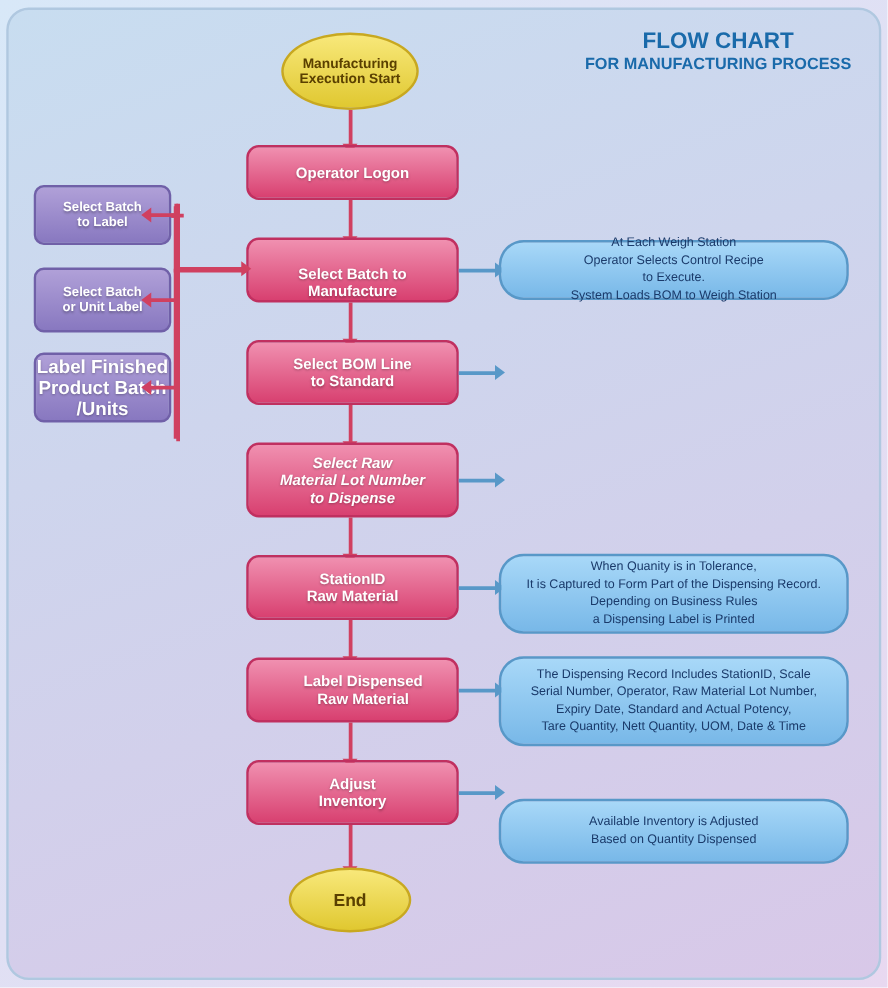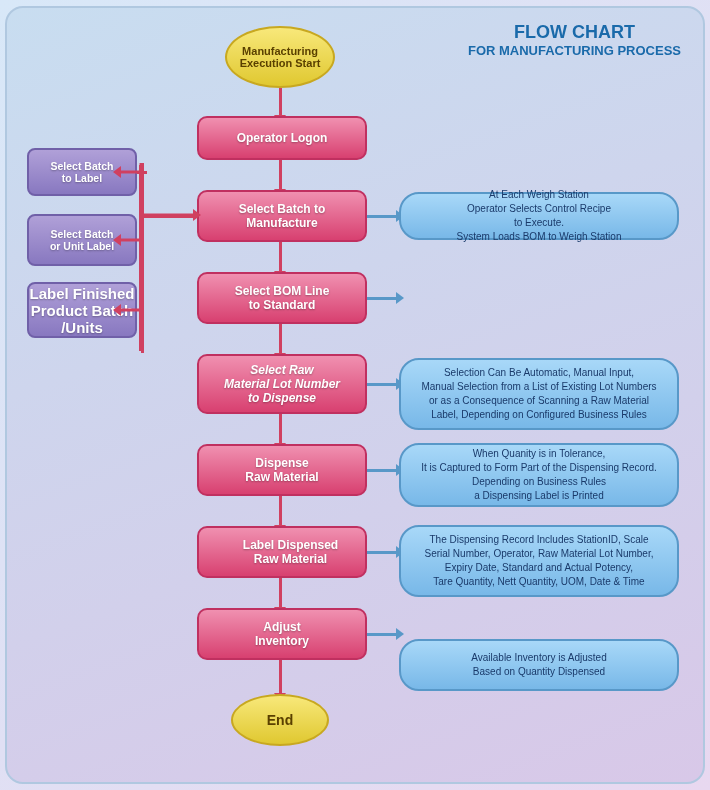--- a/index.html
+++ b/index.html
@@ -152,21 +152,21 @@
   </div>
 
   <div class="v-arrow" style="left:272px; top:80px; height:28px;"></div>
 
   <div class="process-box" style="position:absolute; top:108px; left:190px; width:170px; height:44px;">
     <span>Operator Logon</span>
   </div>
 
   <div class="v-arrow" style="left:272px; top:152px; height:30px;"></div>
 
-  <div class="process-box" style="position:absolute; top:182px; left:190px; width:170px; height:52px;">
+  <div class="process-box" style="position:absolute; top:182px; left:190px; width:170px; height:52px;align-items:flex-end;">
     <span style="white-space:pre-line;">Select Batch to
 Manufacture</span>
   </div>
 
   <div class="v-arrow" style="left:272px; top:234px; height:30px;"></div>
 
   <div class="process-box" style="position:absolute; top:264px; left:190px; width:170px; height:52px;">
     <span style="white-space:pre-line;">Select BOM Line
 to Standard</span>
   </div>
@@ -175,21 +175,21 @@
 
   <div class="process-box" style="position:absolute; top:346px; left:190px; width:170px; height:60px;font-style:italic;">
     <span style="white-space:pre-line;">Select Raw
 Material Lot Number
 to Dispense</span>
   </div>
 
   <div class="v-arrow" style="left:272px; top:406px; height:30px;"></div>
 
   <div class="process-box" style="position:absolute; top:436px; left:190px; width:170px; height:52px;">
-    <span style="white-space:pre-line;">Dispense
+    <span style="white-space:pre-line;">StationID
 Raw Material</span>
   </div>
 
   <div class="v-arrow" style="left:272px; top:488px; height:30px;"></div>
 
   <div class="process-box" style="position:absolute; top:518px; left:190px; width:170px; height:52px;">
     <span style="white-space:pre-line;margin-left:17px;">Label Dispensed
 Raw Material</span>
   </div>
 
@@ -210,26 +210,20 @@
   <div class="info-box" style="position:absolute; top:184px; left:392px; width:280px; height:48px;">
     <span style="white-space:pre-line; font-size:10px;">At Each Weigh Station
 Operator Selects Control Recipe
 to Execute.
 System Loads BOM to Weigh Station</span>
   </div>
 
   <div class="h-arrow" style="left:360px; top:289px; width:30px;"></div>
 
   <div class="h-arrow" style="left:360px; top:375px; width:30px;"></div>
-  <div class="info-box" style="position:absolute; top:350px; left:392px; width:280px; height:72px;">
-    <span style="white-space:pre-line; font-size:10px;">Selection Can Be Automatic, Manual Input,
-Manual Selection from a List of Existing Lot Numbers
-or as a Consequence of Scanning a Raw Material
-Label, Depending on Configured Business Rules</span>
-  </div>
 
   <div class="h-arrow" style="left:360px; top:461px; width:30px;"></div>
   <div class="info-box" style="position:absolute; top:435px; left:392px; width:280px; height:64px;">
     <span style="white-space:pre-line; font-size:10px;text-align:center;">When Quanity is in Tolerance,
 It is Captured to Form Part of the Dispensing Record.
 Depending on Business Rules
 a Dispensing Label is Printed</span>
   </div>
 
   <div class="h-arrow" style="left:360px; top:543px; width:30px;"></div>

